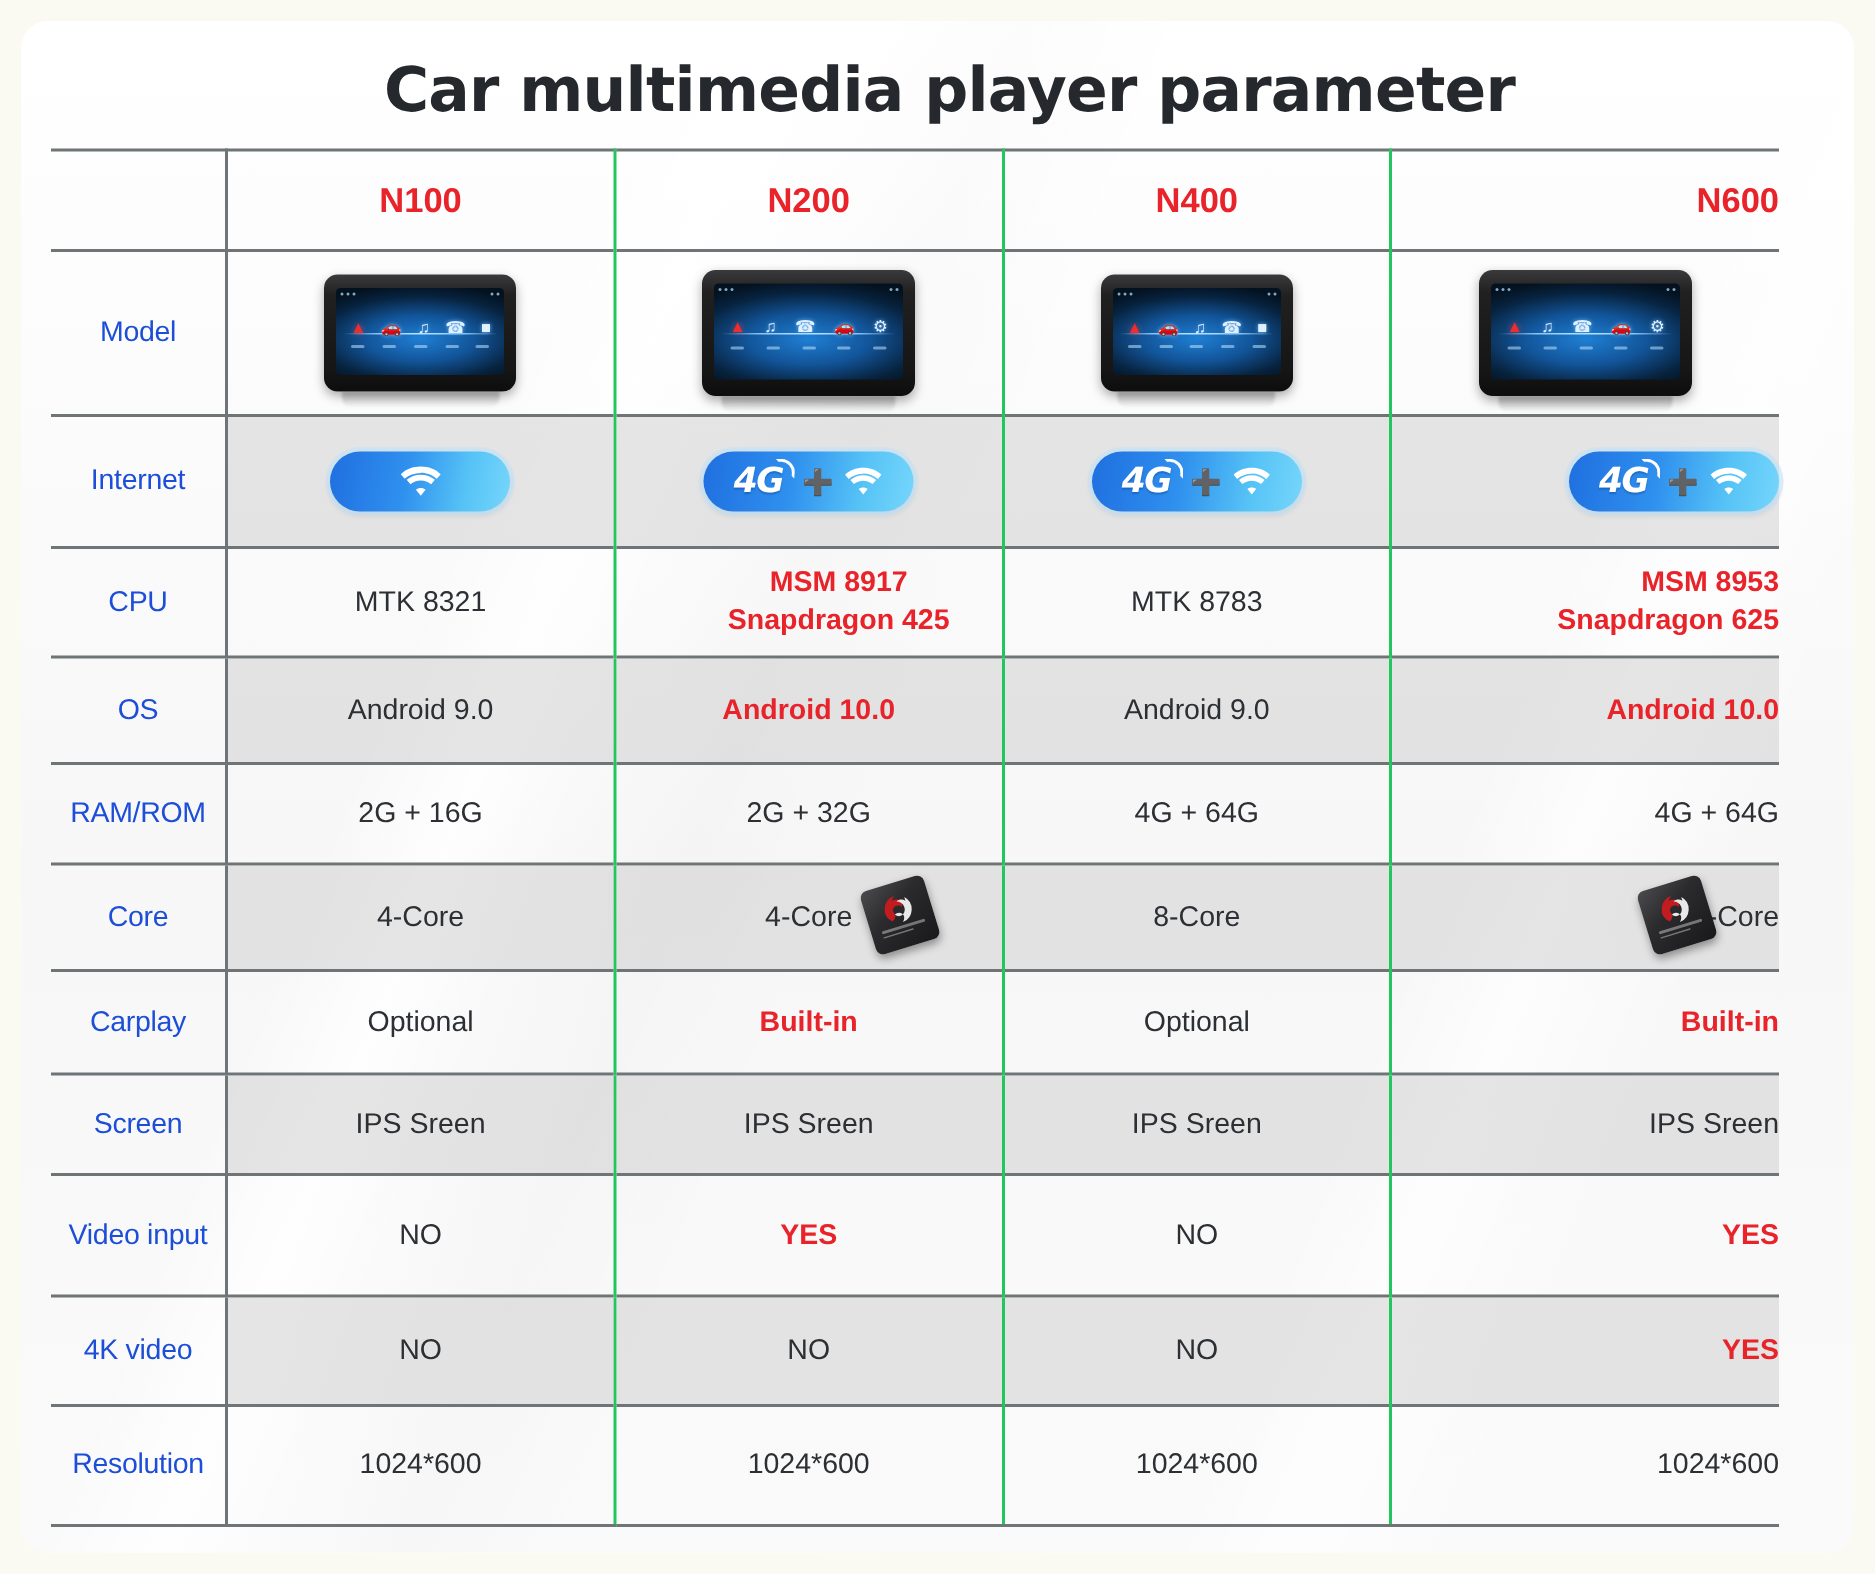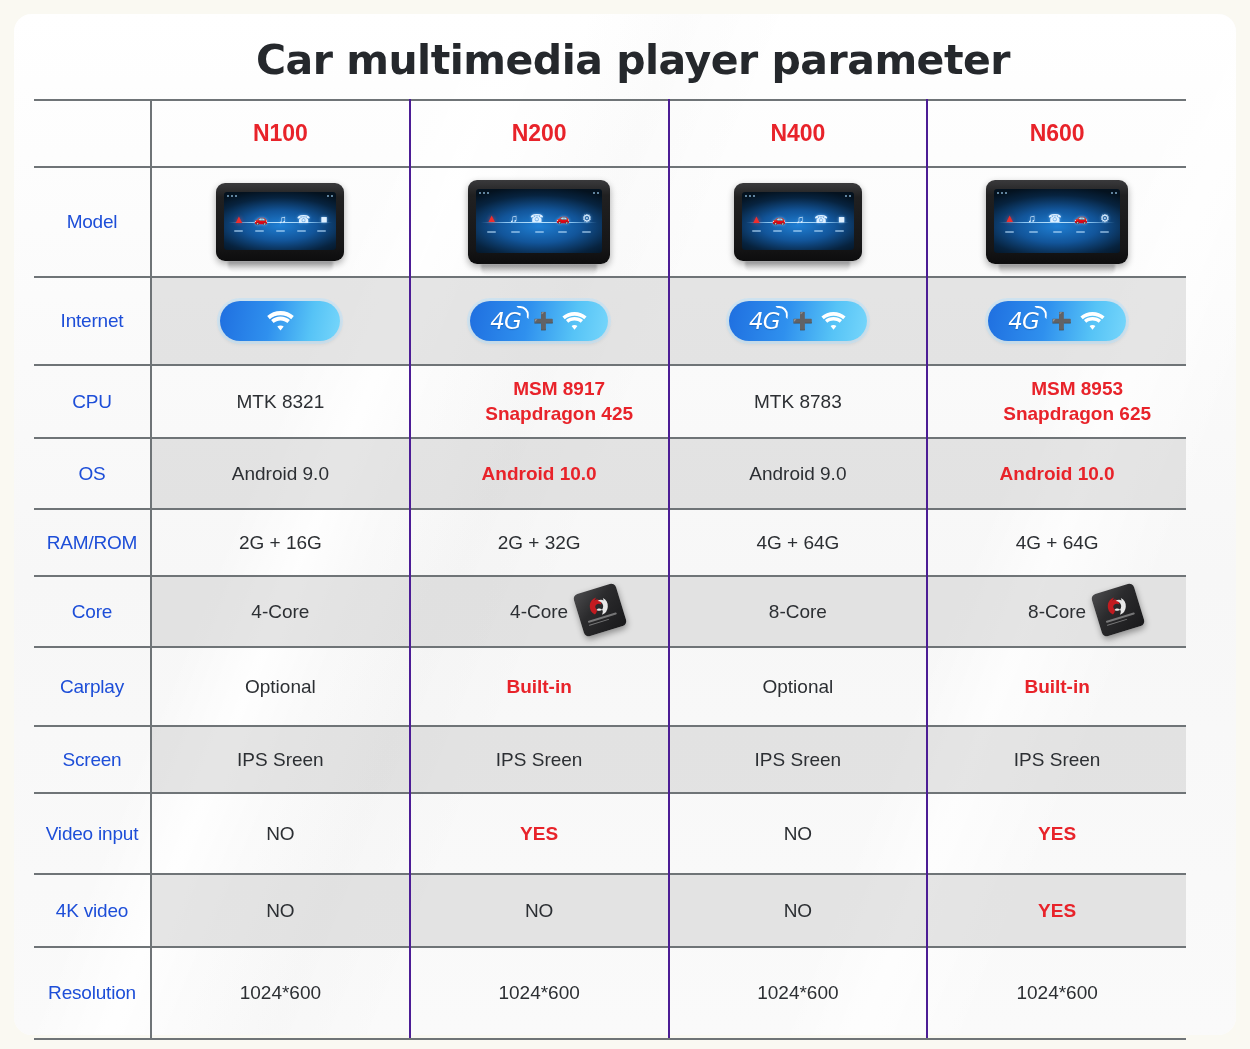--- a/index.html
+++ b/index.html
@@ -83,30 +83,30 @@
     width: 1152px;
     z-index: 5;
   }
   table {
     width: 100%;
     border-collapse: collapse;
     table-layout: fixed;
   }
   td, th {
     border-top: 2px solid #6f7477;
-    border-right: 2px solid #4c1d95;
+    border-right: 2px solid #22c55e;
     text-align: center;
     vertical-align: middle;
     font-size: 19px;
     color: #2c2f33;
     font-weight: normal;
     position: relative;
   }
   tr:last-child td { border-bottom: 2px solid #6f7477; }
-  td:last-child, th:last-child { border-right: none; }
+  td:last-child, th:last-child { border-right: none; text-align: right; }
   
   .lbl {
     width: 117px;
     border-right: 2px solid #6f7477;
     font-size: 19px;
     color: #1d4ed8;
     background: transparent;
     letter-spacing: -0.2px;
   }
   .colhead {
@@ -123,25 +123,25 @@
   .red { color: #e8232a; font-weight: bold; }
   .two-line { line-height: 1.28; padding-left: 40px; }
 
   
   .r-model td { height: 110px; }
   .r-internet td { height: 88px; }
   .r-cpu td { height: 73px; }
   .r-os td { height: 71px; }
   .r-ram td { height: 67px; }
   .r-core td { height: 71px; }
-  .r-carplay td { height: 79px; }
+  .r-carplay td { height: 69px; }
   .r-screen td { height: 67px; }
   .r-video td { height: 81px; }
   .r-4k td { height: 73px; }
-  .r-res td { height: 92px; margin-top: 28px; }
+  .r-res td { height: 80px; margin-top: 28px; }
 
   
   .device {
     width: 128px;
     height: 78px;
     margin: 0 auto;
     position: relative;
     border-radius: 9px;
     background: linear-gradient(180deg,#3a3a3c 0%, #202021 18%, #161617 80%, #0d0d0e 100%);
     box-shadow: 0 3px 7px rgba(0,0,0,0.33);
@@ -211,21 +211,21 @@
     background: linear-gradient(100deg,#1f6fe0 0%, #2f90ee 42%, #56c3f6 75%, #76d6fb 100%);
     box-shadow: 0 0 0 3px rgba(190,225,250,0.55), 0 2px 5px rgba(0,0,0,0.13);
     position: relative;
   }
   .pill.wide { padding: 0 20px; min-width: 118px; }
   .pill.wifi-only { min-width: 120px; }
 
   .fourg {
     font-family: "DejaVu Sans", sans-serif;
     font-size: 23px;
-    font-weight: normal;
+    font-weight: bold;
     font-style: italic;
     color: #ffffff;
     letter-spacing: -1px;
     position: relative;
     padding-right: 7px;
     text-shadow: 0 1px 1px rgba(0,60,130,.35);
   }
   .fourg::after {
     content: "";
     position: absolute;

